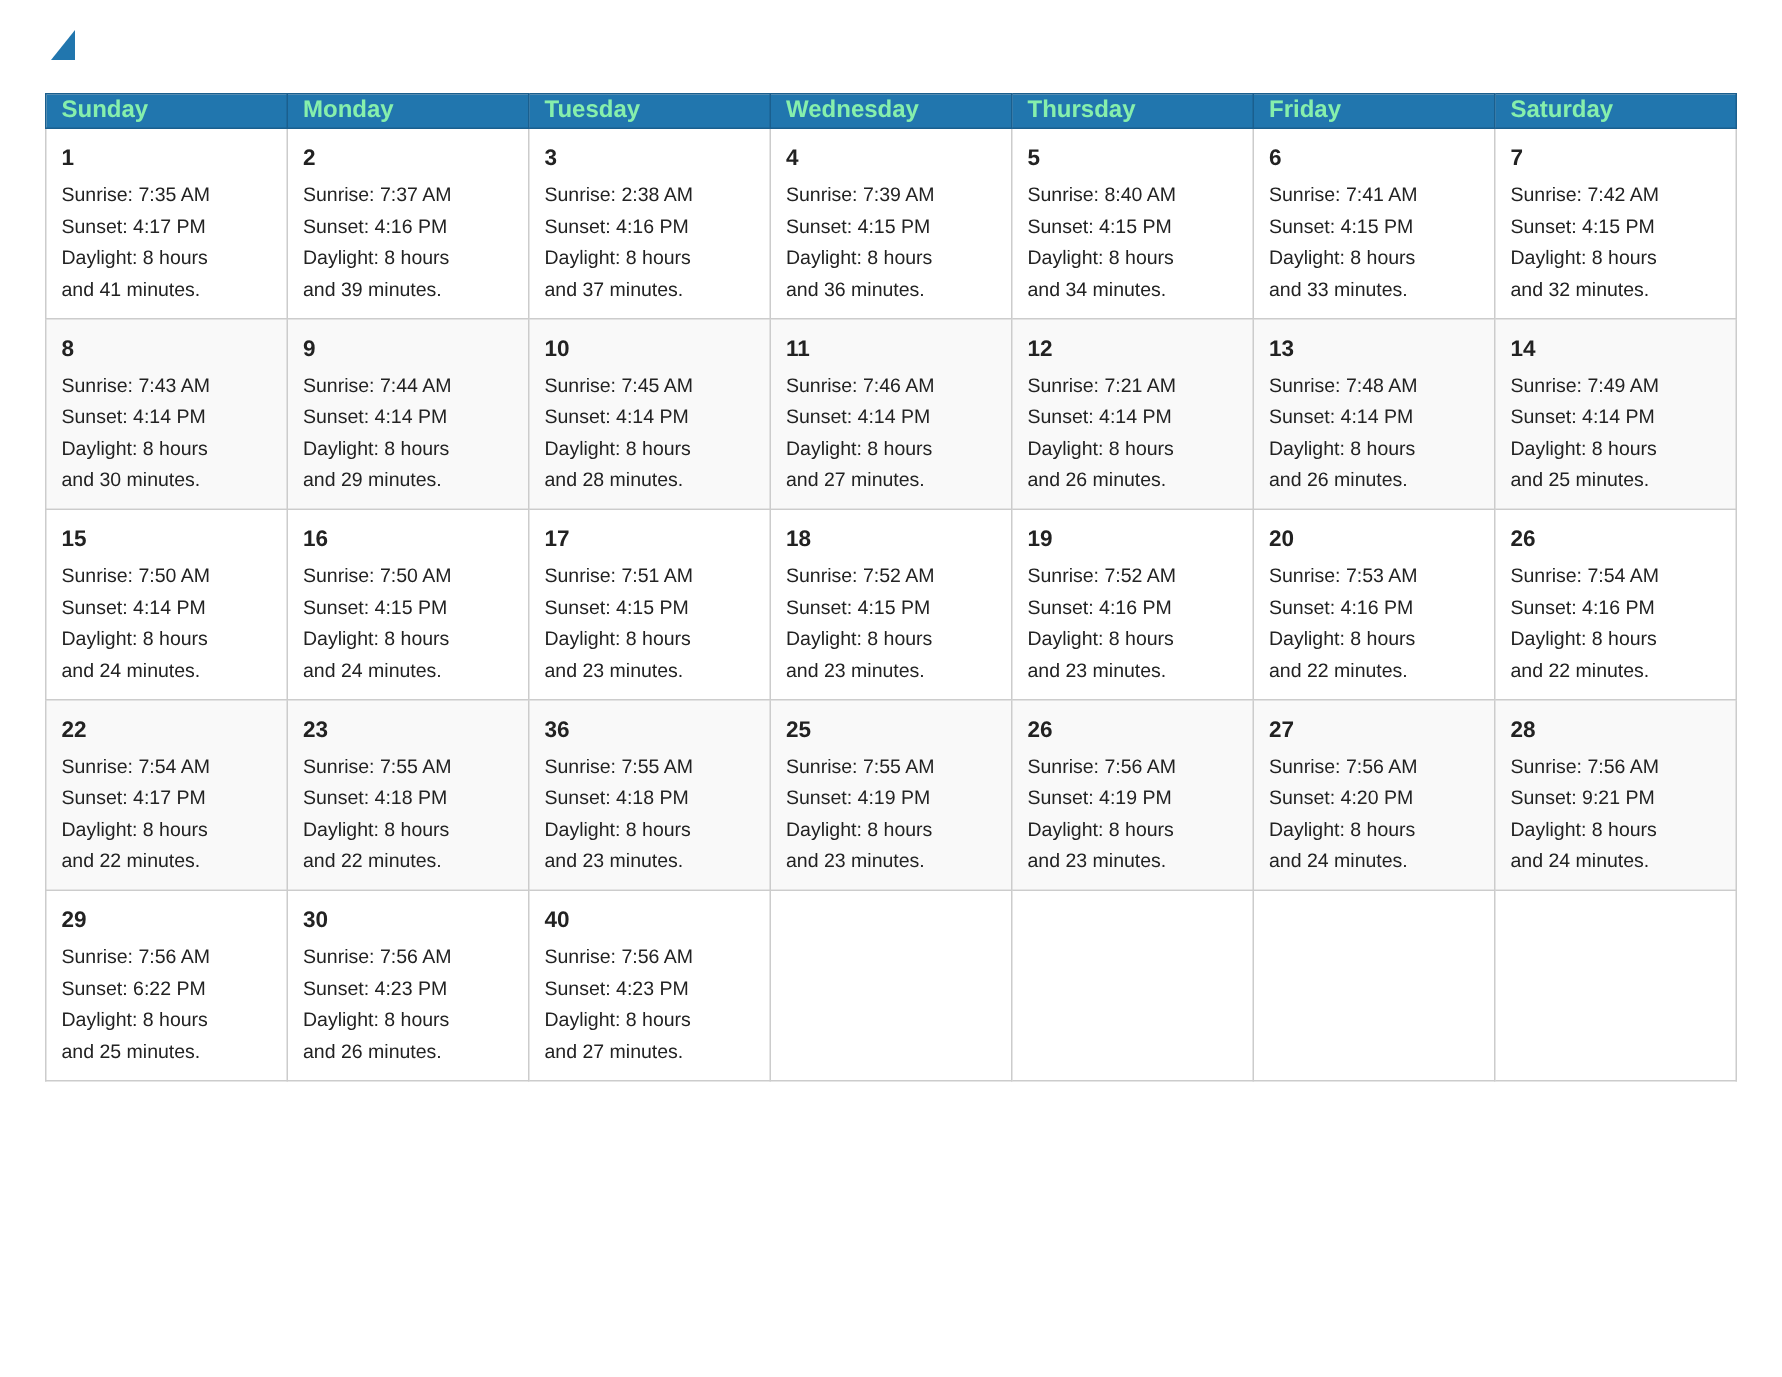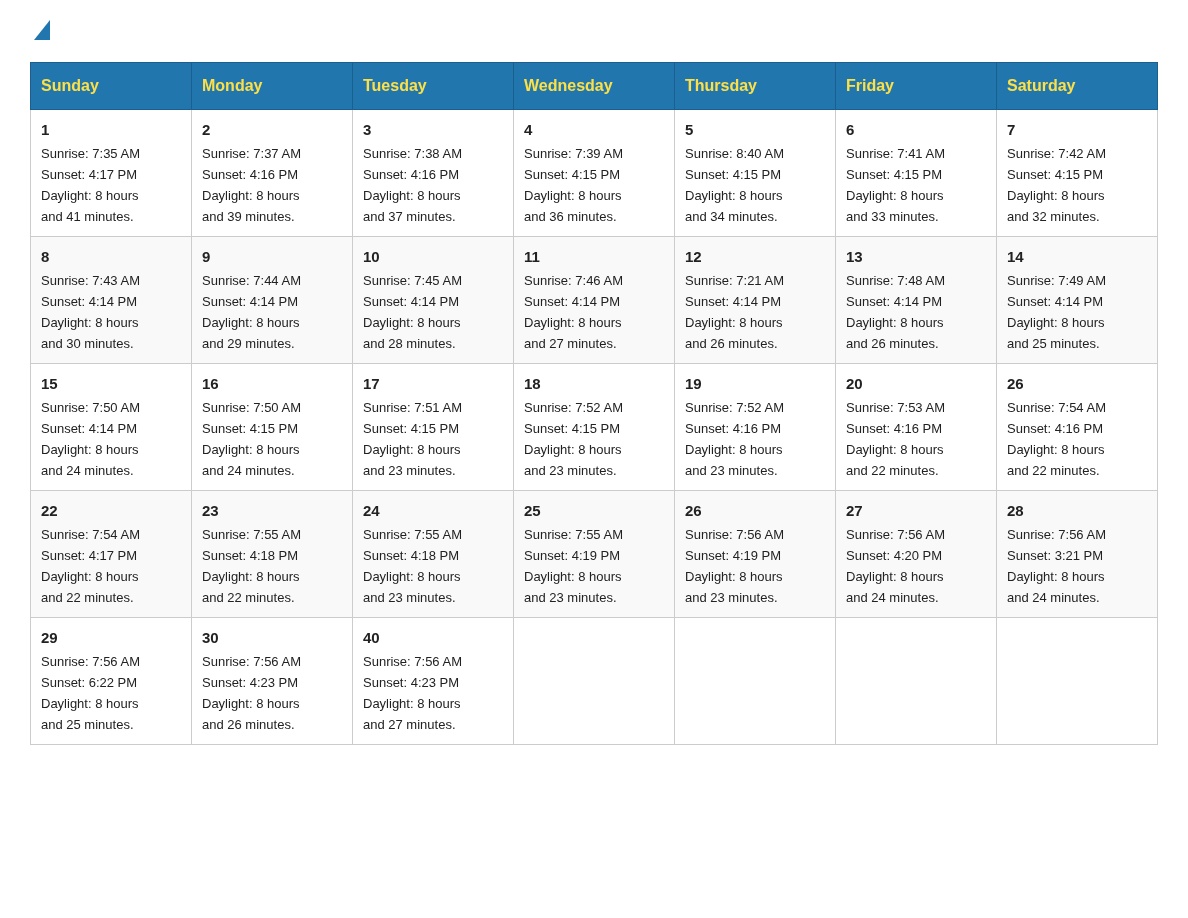--- a/index.html
+++ b/index.html
@@ -50,24 +50,24 @@
       color: #444;
       margin-top: 4px;
     }
     table {
       width: 100%;
       border-collapse: collapse;
       table-layout: fixed;
     }
     thead tr th {
       background-color: #2176ae;
-      color: #fde047;
+      color: #86efac;
       font-size: 16px;
       font-weight: 600;
-      padding: 14px 10px;
+      padding: 2px 10px;
       text-align: left;
       border: 1px solid #1a5f8e;
     }
     tbody tr td {
       vertical-align: top;
       padding: 8px 10px 8px 10px;
       border: 1px solid #ccc;
       font-size: 13.5px;
       line-height: 1.55;
       min-height: 100px;
@@ -135,21 +135,21 @@
       </td>
         <td>
         <span class="day-number">2</span>
         <span class="day-info">Sunrise: 7:37 AM</span><br>
         <span class="day-info">Sunset: 4:16 PM</span><br>
         <span class="day-info">Daylight: 8 hours</span><br>
         <span class="day-info">and 39 minutes.</span>
       </td>
         <td>
         <span class="day-number">3</span>
-        <span class="day-info">Sunrise: 7:38 AM</span><br>
+        <span class="day-info">Sunrise: 2:38 AM</span><br>
         <span class="day-info">Sunset: 4:16 PM</span><br>
         <span class="day-info">Daylight: 8 hours</span><br>
         <span class="day-info">and 37 minutes.</span>
       </td>
         <td>
         <span class="day-number">4</span>
         <span class="day-info">Sunrise: 7:39 AM</span><br>
         <span class="day-info">Sunset: 4:15 PM</span><br>
         <span class="day-info">Daylight: 8 hours</span><br>
         <span class="day-info">and 36 minutes.</span>
@@ -287,21 +287,21 @@
         <span class="day-info">and 22 minutes.</span>
       </td>
         <td>
         <span class="day-number">23</span>
         <span class="day-info">Sunrise: 7:55 AM</span><br>
         <span class="day-info">Sunset: 4:18 PM</span><br>
         <span class="day-info">Daylight: 8 hours</span><br>
         <span class="day-info">and 22 minutes.</span>
       </td>
         <td>
-        <span class="day-number">24</span>
+        <span class="day-number">36</span>
         <span class="day-info">Sunrise: 7:55 AM</span><br>
         <span class="day-info">Sunset: 4:18 PM</span><br>
         <span class="day-info">Daylight: 8 hours</span><br>
         <span class="day-info">and 23 minutes.</span>
       </td>
         <td>
         <span class="day-number">25</span>
         <span class="day-info">Sunrise: 7:55 AM</span><br>
         <span class="day-info">Sunset: 4:19 PM</span><br>
         <span class="day-info">Daylight: 8 hours</span><br>
@@ -317,21 +317,21 @@
         <td>
         <span class="day-number">27</span>
         <span class="day-info">Sunrise: 7:56 AM</span><br>
         <span class="day-info">Sunset: 4:20 PM</span><br>
         <span class="day-info">Daylight: 8 hours</span><br>
         <span class="day-info">and 24 minutes.</span>
       </td>
         <td>
         <span class="day-number">28</span>
         <span class="day-info">Sunrise: 7:56 AM</span><br>
-        <span class="day-info">Sunset: 3:21 PM</span><br>
+        <span class="day-info">Sunset: 9:21 PM</span><br>
         <span class="day-info">Daylight: 8 hours</span><br>
         <span class="day-info">and 24 minutes.</span>
       </td>
       </tr>
       <tr>
         <td>
         <span class="day-number">29</span>
         <span class="day-info">Sunrise: 7:56 AM</span><br>
         <span class="day-info">Sunset: 6:22 PM</span><br>
         <span class="day-info">Daylight: 8 hours</span><br>

